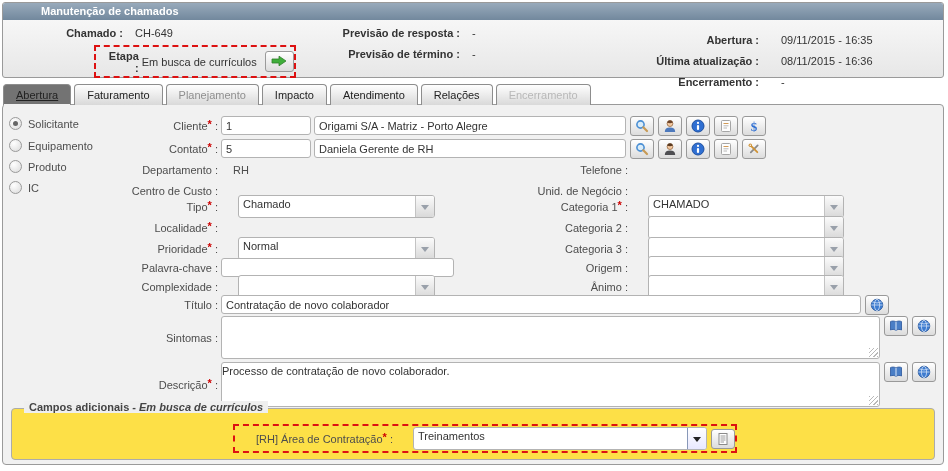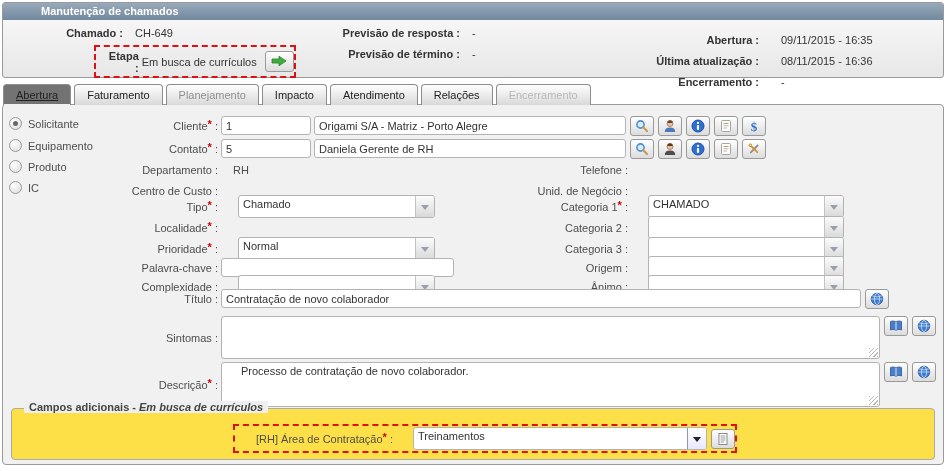--- a/index.html
+++ b/index.html
@@ -64,21 +64,21 @@
   .combo.dark .cb i { border-top-color:#222; }
 
   .ibtn { width:24px; height:20px; margin-left:4px; border:1px solid #999; border-radius:3px;
           background:linear-gradient(#ffffff,#dcdcdc); display:inline-flex; align-items:center;
           justify-content:center; cursor:pointer; flex:none; }
   .ibtn svg { display:block; }
 
   .tarea-wrap { position:relative; margin-left:3px; }
   textarea { display:block; width:100%; height:100%; border:1px solid #b3b3b3; border-radius:3px;
              background:#fff; font-family:"Liberation Sans",sans-serif; font-size:11px; color:#333;
-             padding:2px 19px; resize:none; outline:none; }
+             padding:2px 0; resize:none; outline:none; }
   .grip { position:absolute; right:2px; bottom:2px; width:9px; height:9px;
           background:repeating-linear-gradient(135deg,#b9b9b9 0 1px,transparent 1px 3px); cursor:nwse-resize; }
   .top-ic { align-self:flex-start; }
 
   .radio-row { position:absolute; left:6px; display:flex; align-items:center; height:19px; cursor:pointer; }
   .radio { width:13px; height:13px; border-radius:50%; border:1px solid #9a9a9a;
            background:radial-gradient(circle at 35% 30%,#fff,#dadada); flex:none; }
   .radio.sel::after { content:""; display:block; width:5px; height:5px; margin:3px; border-radius:50%; background:#666; }
   .radio-row span.rlbl { margin-left:6px; color:#4d4d4d; }
 
@@ -371,21 +371,21 @@
     <div class="row" style="left:420px;top:172px">
       <span class="lbl lw2"><span>Ânimo</span><span> :</span></span>
       <span class="combo" style="width:196px">
           <span class="ct"></span>
           <span class="cb">
             <i></i>
           </span>
         </span>
     </div>
 
-    <div class="row" style="left:0;top:184px">
+    <div class="row" style="left:0;top:190px">
       <span class="lbl lw1"><span>Título</span><span> :</span></span>
       <input class="tin" style="width: 640px;" value="Contratação de novo colaborador">
       <span class="ibtn">
           <span>
             <svg width="14" height="14" viewBox="0 0 14 14">
               <circle cx="7" cy="7" r="5.8" fill="#3e7cd0" stroke="#2a59a0" stroke-width="0.8"></circle>
               <ellipse cx="7" cy="7" rx="2.6" ry="5.6" fill="none" stroke="#cfe0f5" stroke-width="0.8"></ellipse>
               <line x1="1.4" y1="7" x2="12.6" y2="7" stroke="#cfe0f5" stroke-width="0.8"></line>
               <path d="M2.2 3.9 q4.8 2.1 9.6 0" stroke="#cfe0f5" stroke-width="0.8" fill="none"></path>
             </svg>

